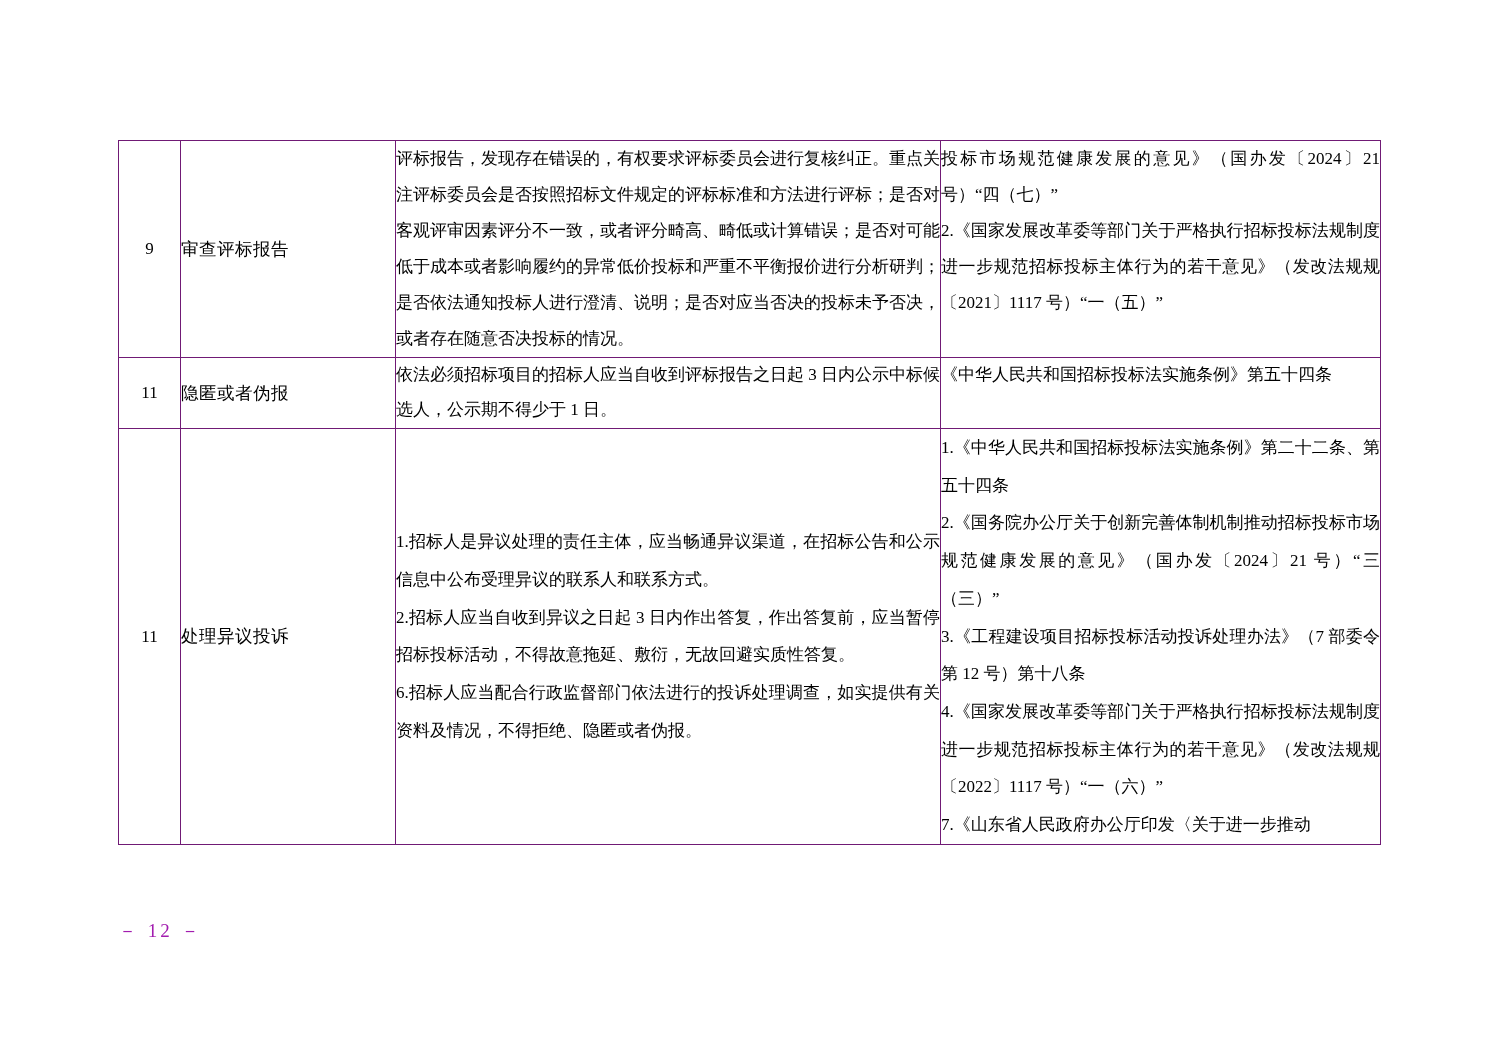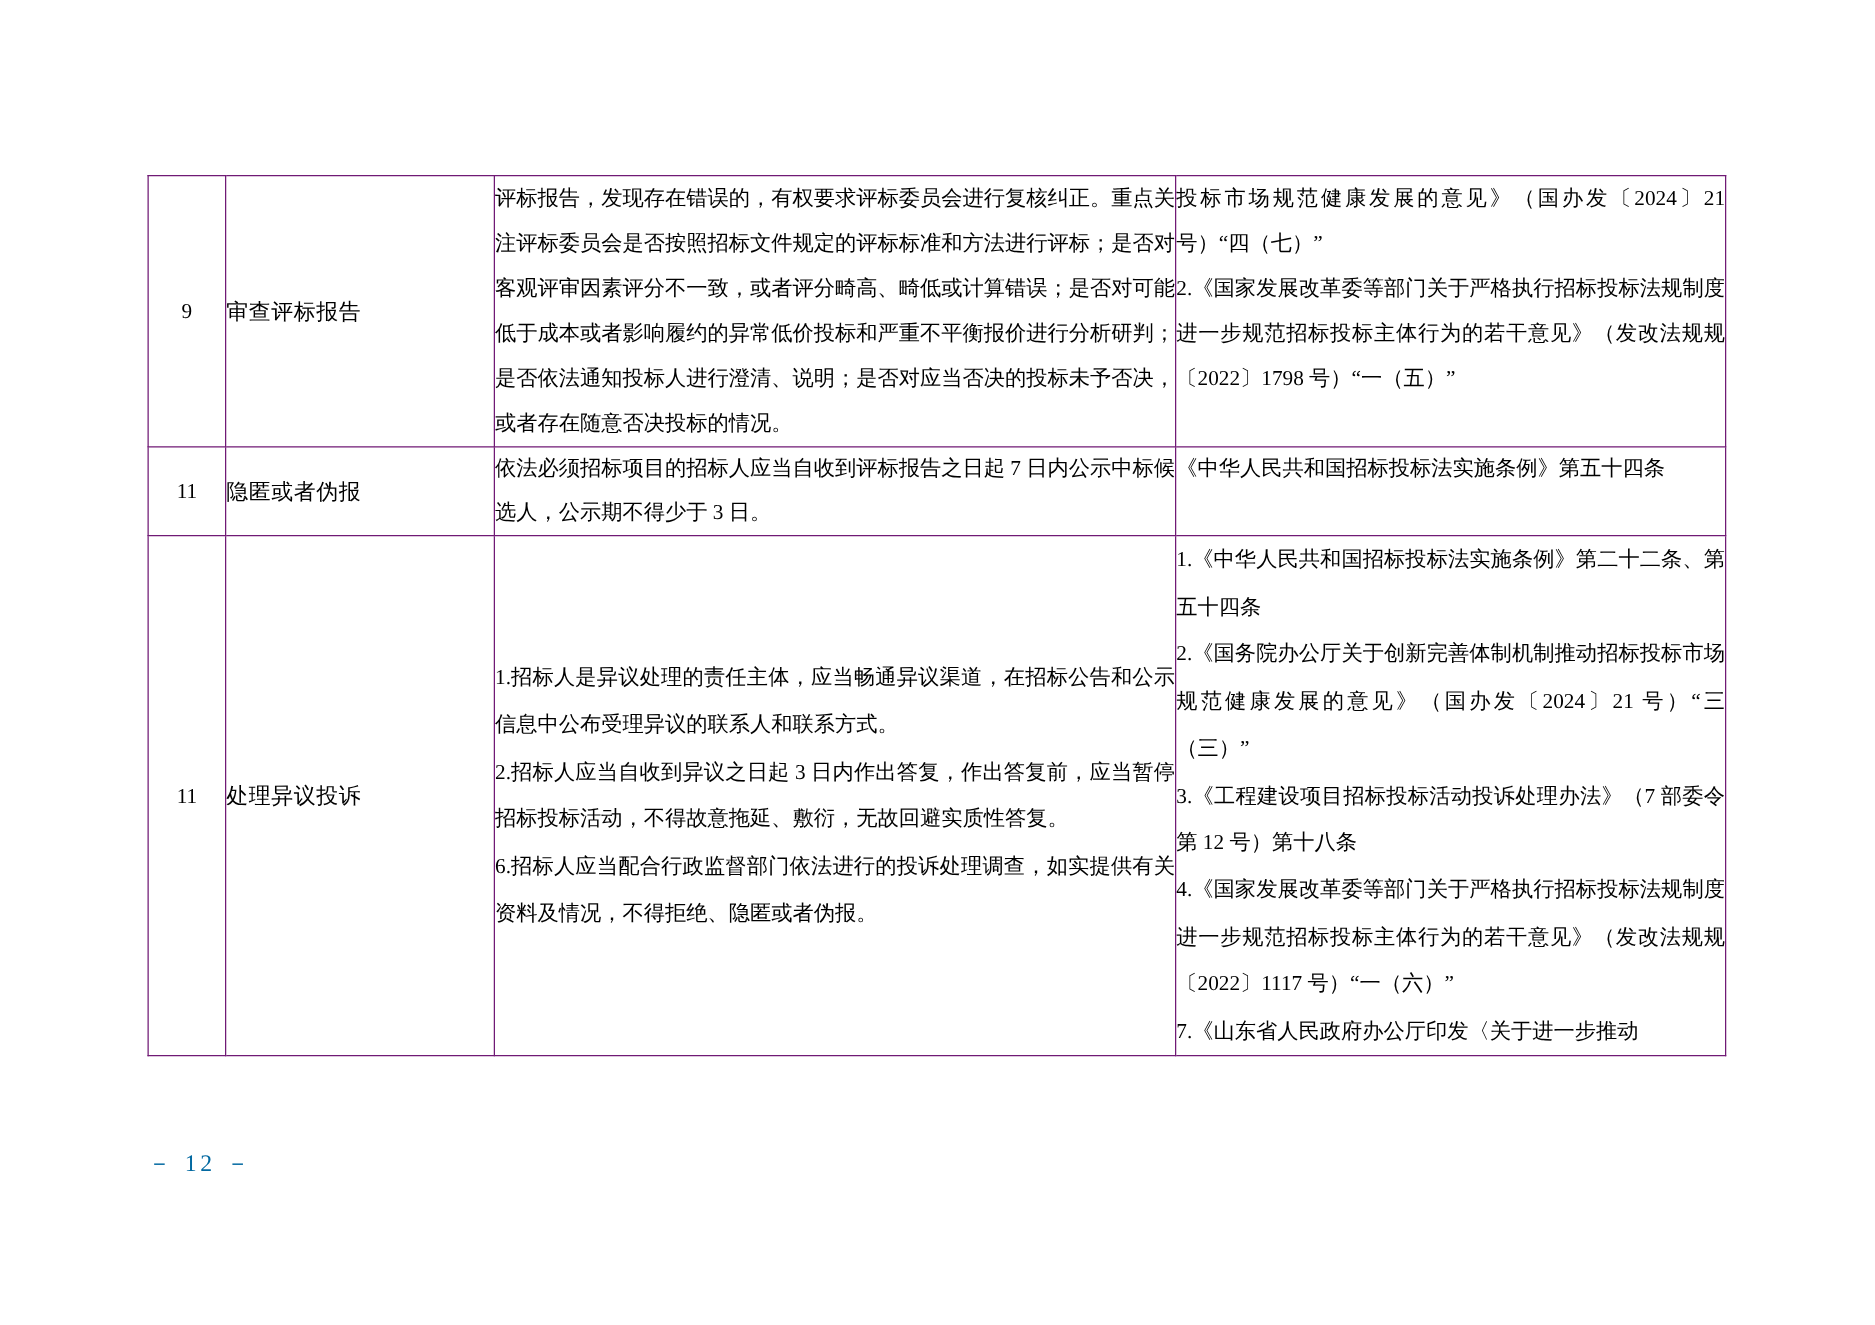--- a/index.html
+++ b/index.html
@@ -70,21 +70,21 @@
   .row11 .cell-text { line-height: 2.22; margin-left: 20px; }
 
   .page-number {
     position: absolute;
     left: 118px;
     top: 918px;
     width: 200px;
     font-size: 19px;
     letter-spacing: 3px;
     text-align: left;
-    color: #0369a1;
+    color: #a21caf;
   }
 </style>
 </head>
 <body>
 
 <div class="page">
 
   <table class="doc-table">
     <colgroup>
       <col class="col-no">
@@ -94,28 +94,28 @@
     </colgroup>
     <tbody>
       <tr class="row9">
         <td class="cell-no">9</td>
         <td class="cell-item">审查评标报告</td>
         <td class="cell-text">
           <p>评标报告，发现存在错误的，有权要求评标委员会进行复核纠正。重点关注评标委员会是否按照招标文件规定的评标标准和方法进行评标；是否对客观评审因素评分不一致，或者评分畸高、畸低或计算错误；是否对可能低于成本或者影响履约的异常低价投标和严重不平衡报价进行分析研判；是否依法通知投标人进行澄清、说明；是否对应当否决的投标未予否决，或者存在随意否决投标的情况。</p>
         </td>
         <td class="cell-text top">
           <p>投标市场规范健康发展的意见》（国办发〔2024〕21 号）“四（七）”</p>
-          <p>2.《国家发展改革委等部门关于严格执行招标投标法规制度进一步规范招标投标主体行为的若干意见》（发改法规规〔2022〕1798 号）“一（五）”</p>
+          <p>2.《国家发展改革委等部门关于严格执行招标投标法规制度进一步规范招标投标主体行为的若干意见》（发改法规规〔2021〕1117 号）“一（五）”</p>
         </td>
       </tr>
       <tr class="row10">
         <td class="cell-no">11</td>
         <td class="cell-item">隐匿或者伪报</td>
         <td class="cell-text top">
-          <p>依法必须招标项目的招标人应当自收到评标报告之日起 7 日内公示中标候选人，公示期不得少于 3 日。</p>
+          <p>依法必须招标项目的招标人应当自收到评标报告之日起 3 日内公示中标候选人，公示期不得少于 1 日。</p>
         </td>
         <td class="cell-text top">
           <p>《中华人民共和国招标投标法实施条例》第五十四条</p>
         </td>
       </tr>
       <tr class="row11">
         <td class="cell-no">11</td>
         <td class="cell-item">处理异议投诉</td>
         <td class="cell-text">
           <p>1.招标人是异议处理的责任主体，应当畅通异议渠道，在招标公告和公示信息中公布受理异议的联系人和联系方式。</p>

